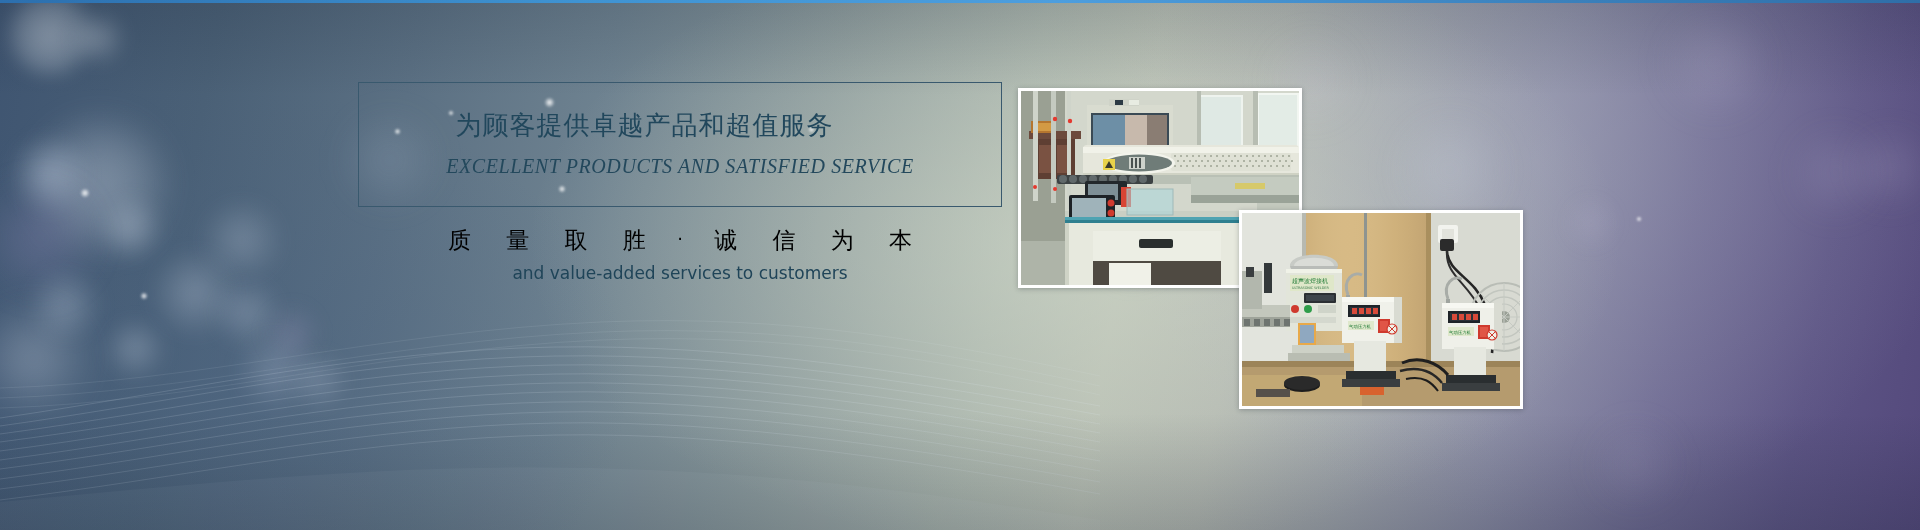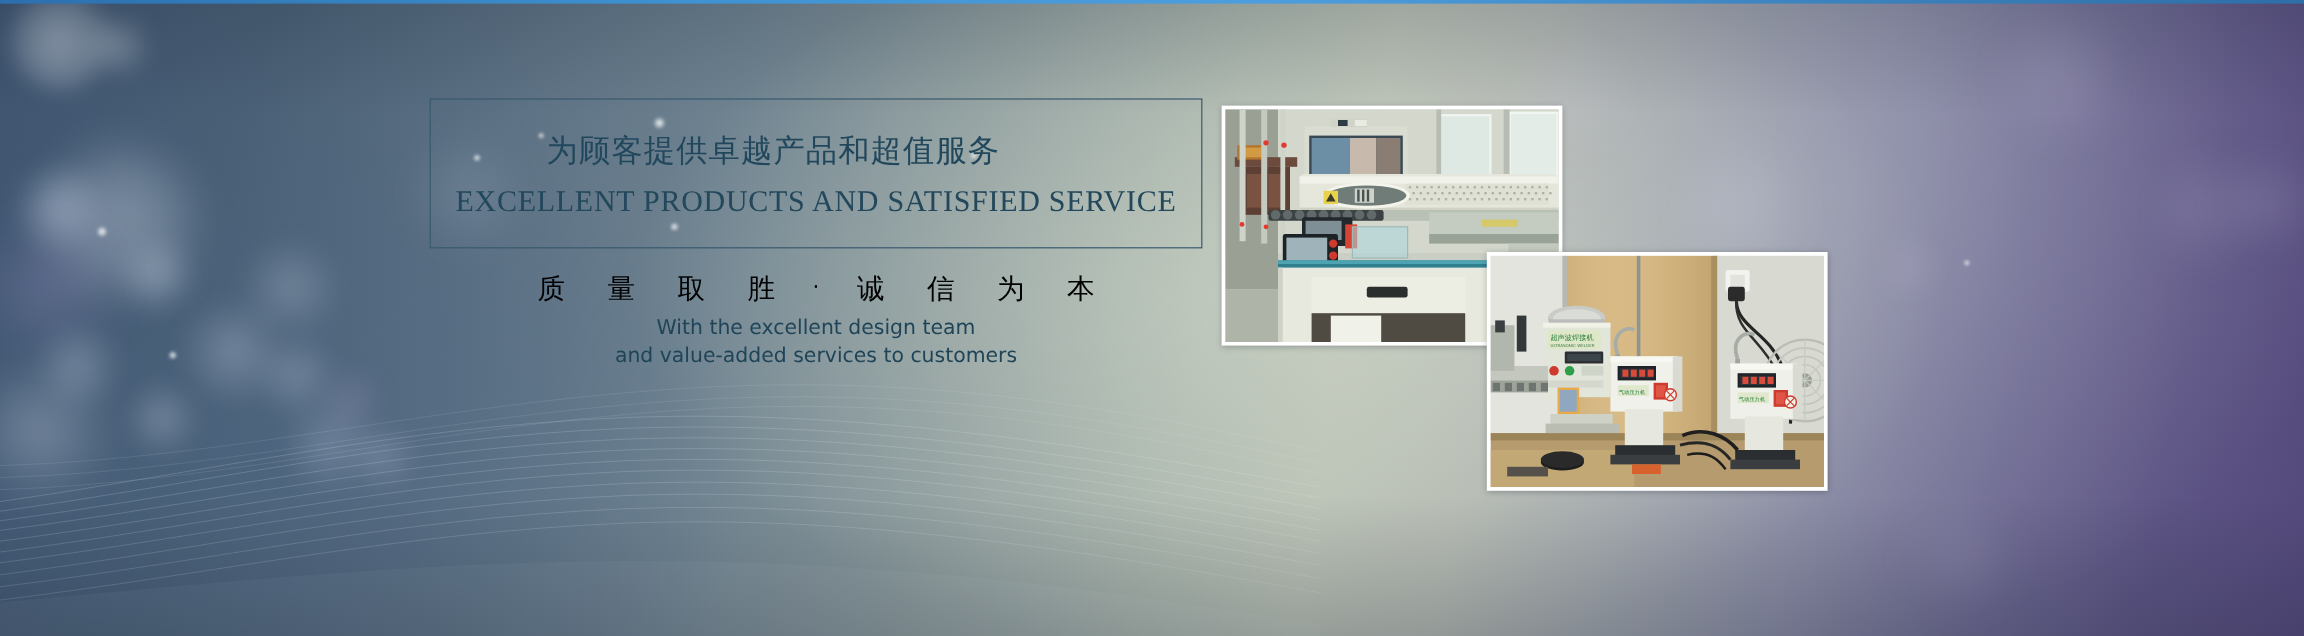--- a/index.html
+++ b/index.html
@@ -120,24 +120,25 @@
     white-space: nowrap;
   }
 
   .headline-en {
     position: absolute;
     left: 358px;
     top: 155px;
     width: 644px;
     text-align: center;
     font-family: "Liberation Serif", "DejaVu Serif", serif;
-    font-size: 25px;
+    font-size: 20px;
     letter-spacing: 0.6px;
     color: #23485c;
     white-space: nowrap;
+    font-style: italic;
   }
 
   .slogan-cn {
     position: absolute;
     left: 358px;
     top: 225px;
     width: 644px;
     text-align: center;
     font-family: "DejaVu Sans", "Liberation Sans", sans-serif;
     font-size: 23px;
@@ -269,21 +270,20 @@
       <span class="ch">取</span>
       <span class="ch">胜</span>
       <span class="dot">·</span>
       <span class="ch">诚</span>
       <span class="ch">信</span>
       <span class="ch">为</span>
       <span class="ch">本</span>
     </div>
 
     <div class="para">
-      <div>With the excellent design team</div>
       <div>and value-added services to customers</div>
     </div>
   </div>
 
   <div class="photo photo-1">
     <div class="inner">
       <svg width="100%" height="100%" viewBox="0 0 278 194" preserveAspectRatio="none">
 
         <rect x="0" y="0" width="278" height="194" fill="#c9cfc4"></rect>
         <rect x="0" y="0" width="278" height="120" fill="#d3d7cc"></rect>

